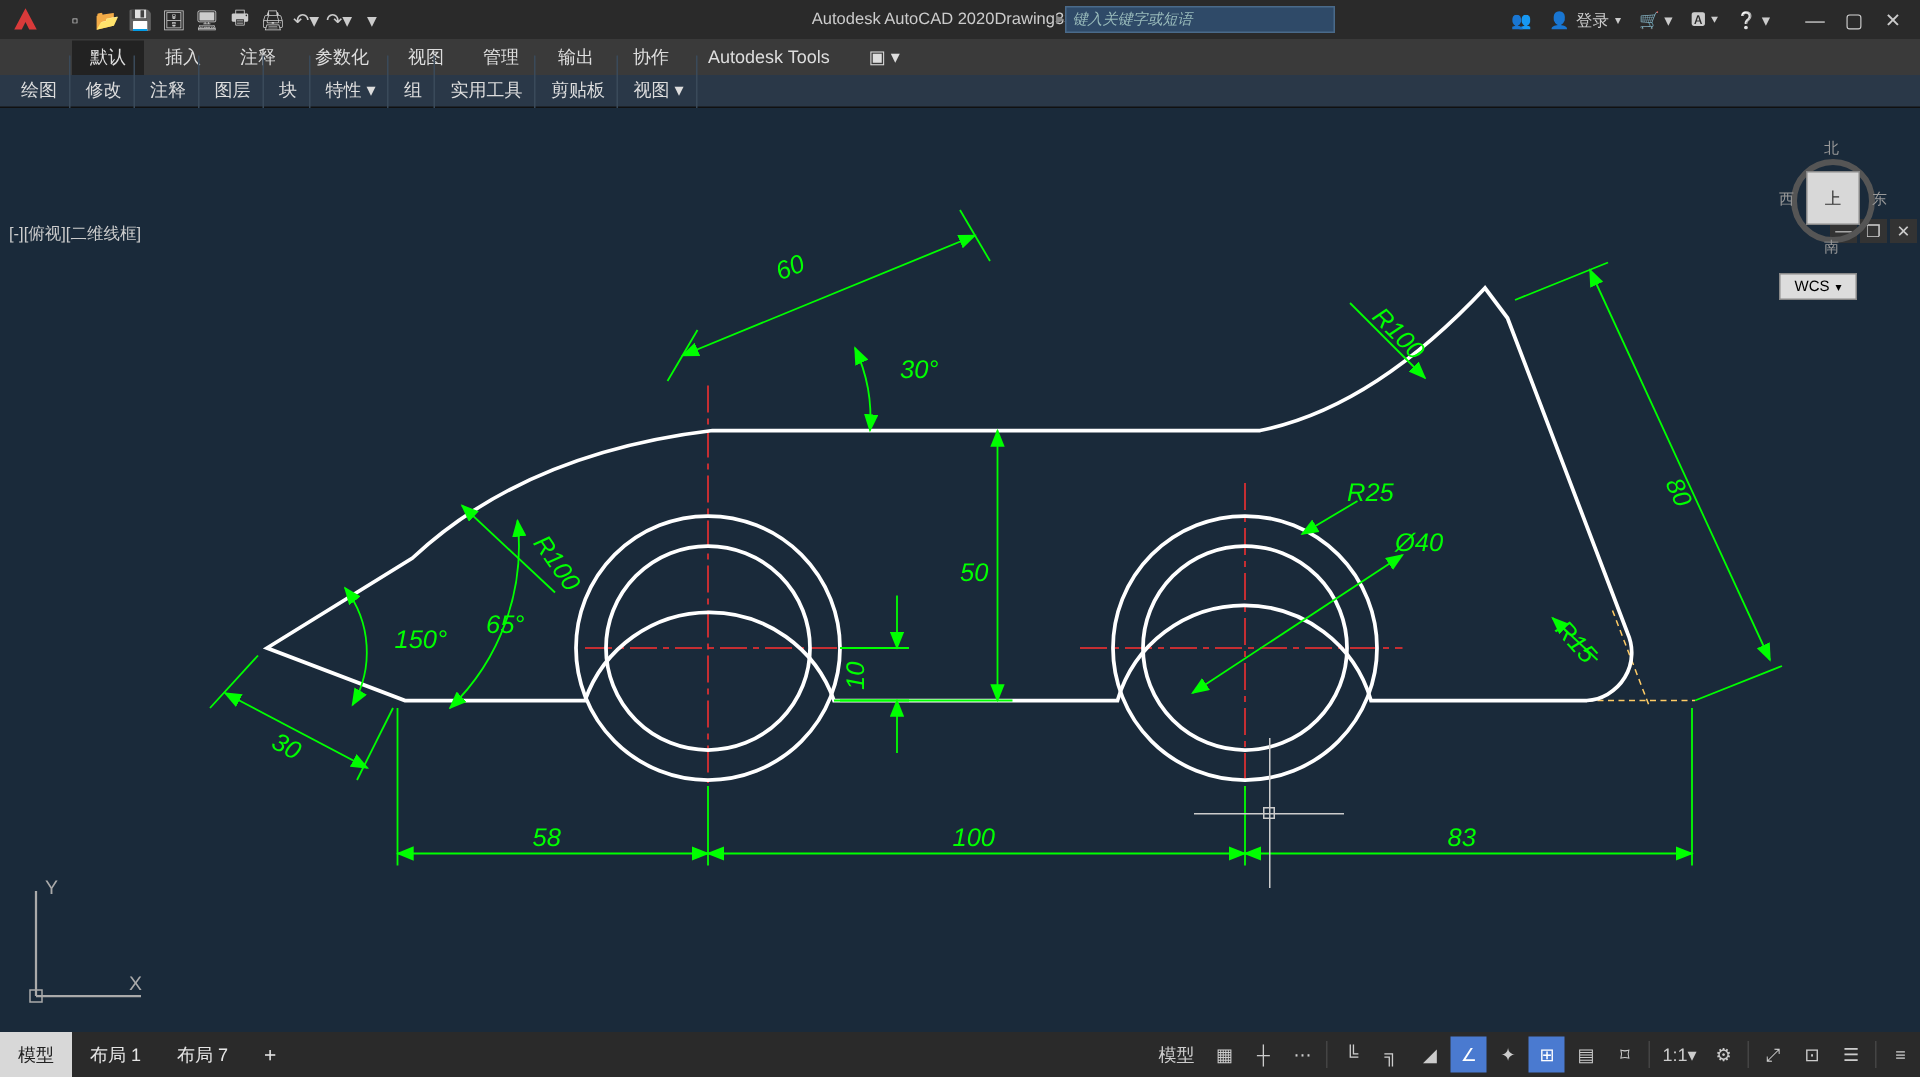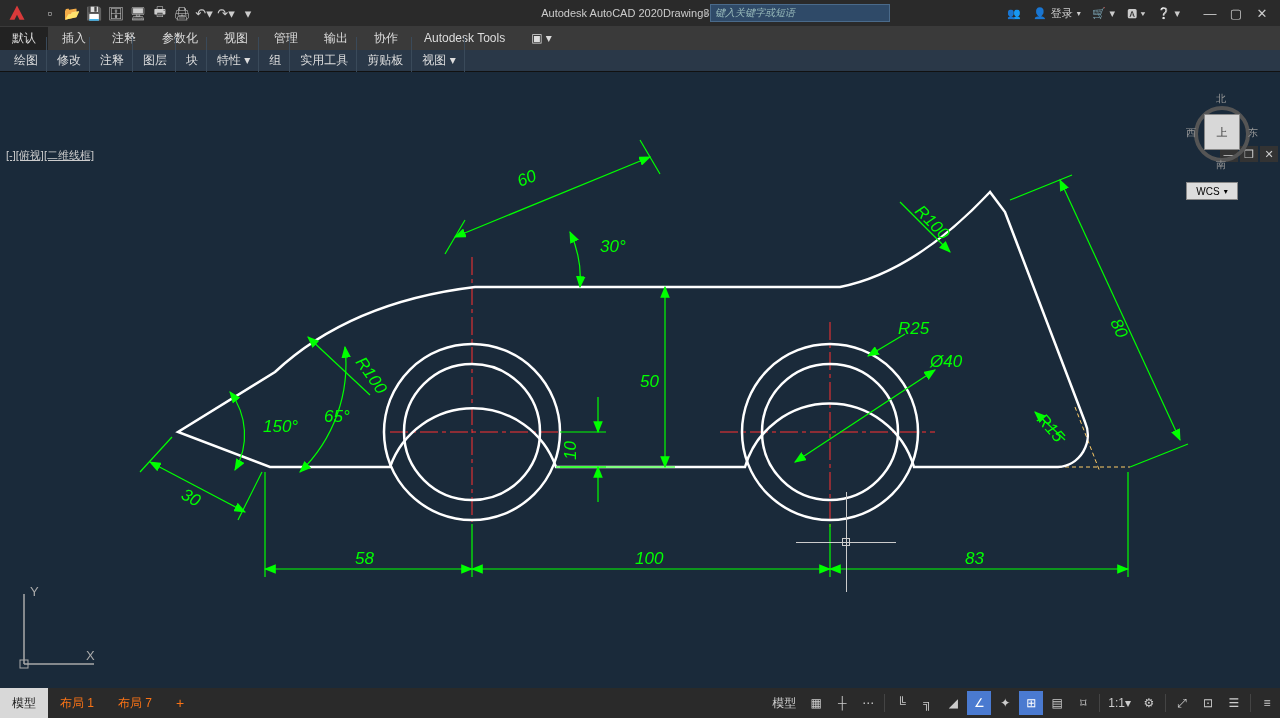--- a/index.html
+++ b/index.html
@@ -10,28 +10,28 @@
 .app-logo svg { width: 20px; height: 20px; }
 .qat { display: flex; align-items: center; gap: 2px; margin-left: 6px; }
 .qat-btn { width: 20px; height: 20px; display: flex; align-items: center; justify-content: center; color: #ccc; cursor: pointer; font-size: 13px; }
 .title-center { position: absolute; left: 50%; transform: translateX(-50%); display: flex; }
 .search-box { position: absolute; left: 710px; width: 180px; height: 18px; background: #2f4a68; border: 1px solid #4a6a8a; padding: 0 4px; display: flex; align-items: center; }
 .search-box span { color: #9bb; font-size: 10px; font-style: italic; }
 .title-right { position: absolute; right: 8px; display: flex; align-items: center; gap: 12px; }
 .title-right .grp { display: flex; align-items: center; gap: 4px; }
 .win-ctl { display: flex; gap: 6px; margin-left: 8px; }
 
-.ribbon { height: 24px; background: #3a3a3a; display: flex; align-items: center; gap: 2px; font-size: 12px; color: #ddd; }
+.ribbon { height: 24px; background: #3a3a3a; display: flex; align-items: center; padding-left: 48px; gap: 2px; font-size: 12px; color: #ddd; }
 .ribbon-tab { padding: 3px 12px; cursor: pointer; }
 .ribbon-tab.active { background: #222; }
 
 .panelbar { height: 22px; background: #2a3848; display: flex; align-items: center; padding-left: 6px; gap: 2px; font-size: 12px; color: #ddd; border-bottom: 1px solid #111; }
 .panel-tab { padding: 15px 8px; border-right: 1px solid #3a4a5a; cursor: pointer; }
 
-.canvas-hdr { position: absolute; top: 76px; left: 6px; font-size: 11px; color: #ccc; text-decoration: underline; }
+.canvas-hdr { position: absolute; top: 76px; left: 6px; font-size: 11px; color: #ccc; }
 .canvas-win { position: absolute; top: 74px; right: 2px; display: flex; gap: 2px; }
 .canvas-win div { width: 18px; height: 16px; display: flex; align-items: center; justify-content: center; color: #ccc; background: #333; font-size: 11px; cursor: pointer; }
 
 .canvas { position: absolute; top: 72px; left: 0; right: 0; bottom: 30px; background: #1a2a3a; }
 
 .navcube { position: absolute; top: 20px; right: 22px; width: 72px; height: 110px; }
 .navcube .lbl { position: absolute; font-size: 10px; color: #999; }
 .cube-face { position: absolute; top: 22px; left: 18px; width: 36px; height: 36px; background: #d8d8d8; border: 1px solid #888; display: flex; align-items: center; justify-content: center; font-size: 11px; color: #333; cursor: pointer; }
 .cube-ring { position: absolute; top: 14px; left: 8px; width: 56px; height: 56px; border: 4px solid #555; border-radius: 50%; }
 .wcs-btn { position: absolute; top: 90px; left: 0; width: 52px; height: 18px; background: #ddd; border: 1px solid #888; font-size: 10px; display: flex; align-items: center; justify-content: center; cursor: pointer; gap: 4px; }
@@ -49,21 +49,21 @@
 .dwg { position: absolute; top: 0; left: 0; }
 .obj { stroke: #fff; stroke-width: 2.5; fill: none; }
 .dim { stroke: #00ff00; stroke-width: 1.2; fill: none; }
 .dim-arrow { fill: #00ff00; }
 .dim-txt { fill: #00ff00; font-size: 17px; font-style: italic; font-family: Arial; }
 .center { stroke: #ff3030; stroke-width: 1; stroke-dasharray: 18 4 4 4; }
 .hidden-ln { stroke: #ffcc66; stroke-width: 1; stroke-dasharray: 4 3; }
 
 .tabs-bottom { position: absolute; bottom: 0; left: 0; right: 0; height: 30px; background: #2a2a2a; display: flex; align-items: center; }
 .tabs-bottom .tabs { display: flex; height: 100%; align-items: stretch; }
-.layout-tab { padding: 6px 12px; font-size: 12px; color: #f97316; cursor: pointer; display: flex; align-items: center; }
+.layout-tab { padding: 6px 12px; font-size: 12px; color: #e5e5e5; cursor: pointer; display: flex; align-items: center; }
 .layout-tab.active { background: #d8d8d8; color: #222; }
 .layout-tab.add { font-size: 14px; }
 .status-right { margin-left: auto; display: flex; align-items: center; height: 100%; }
 .status-btn { width: 24px; height: 24px; display: flex; align-items: center; justify-content: center; color: #ccc; font-size: 12px; cursor: pointer; margin: 0 1px; }
 .status-btn.on { background: #4a7ad0; color: #fff; }
 .status-sep { width: 1px; height: 18px; background: #444; margin: 0 3px; }
 </style>
 </head>
 <body>
 

